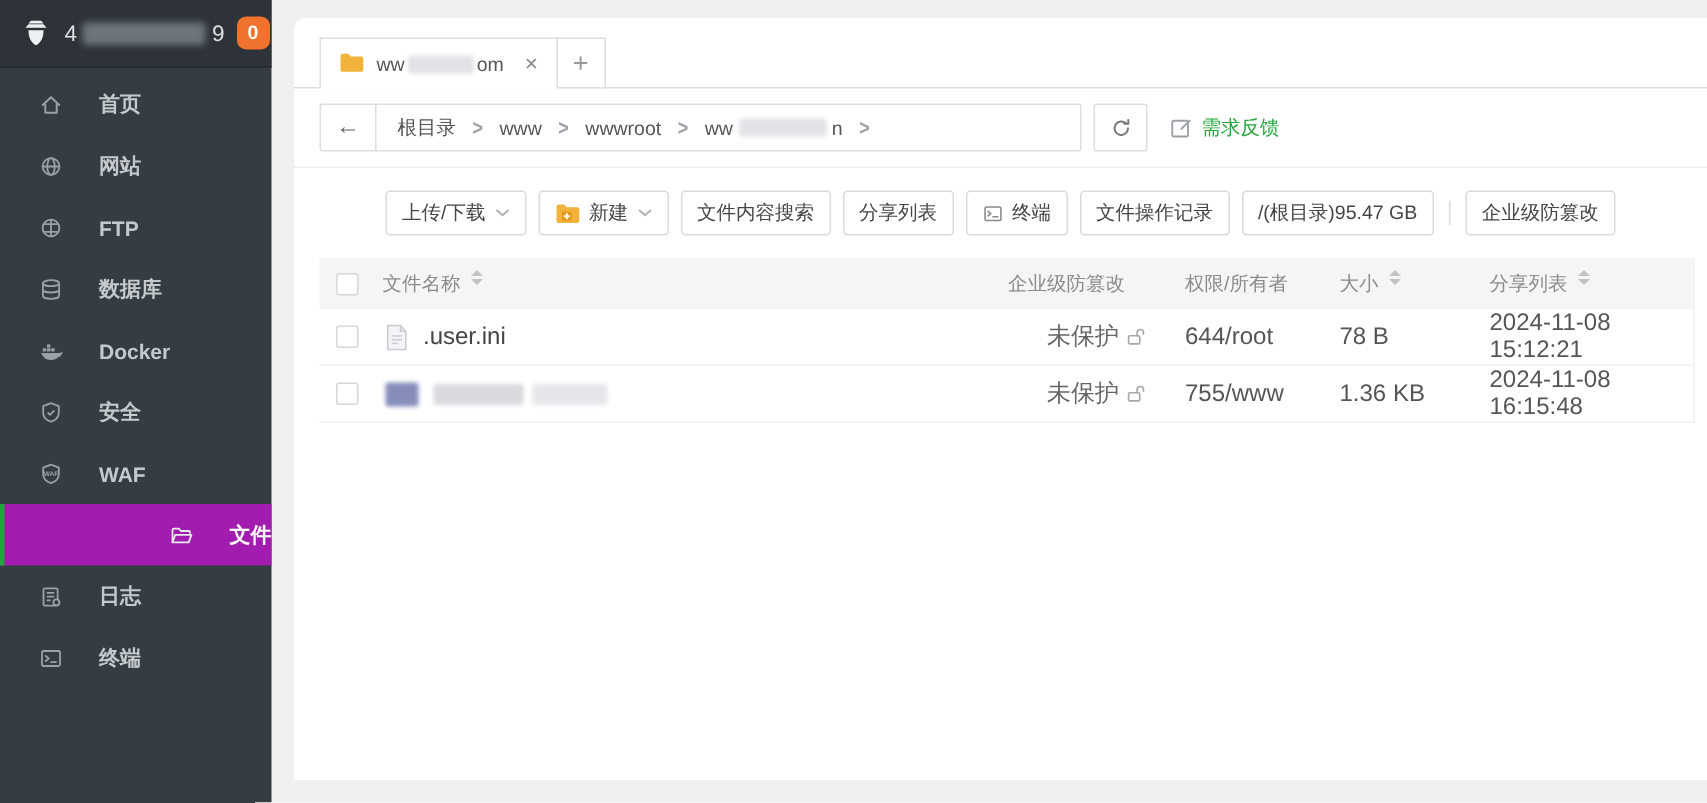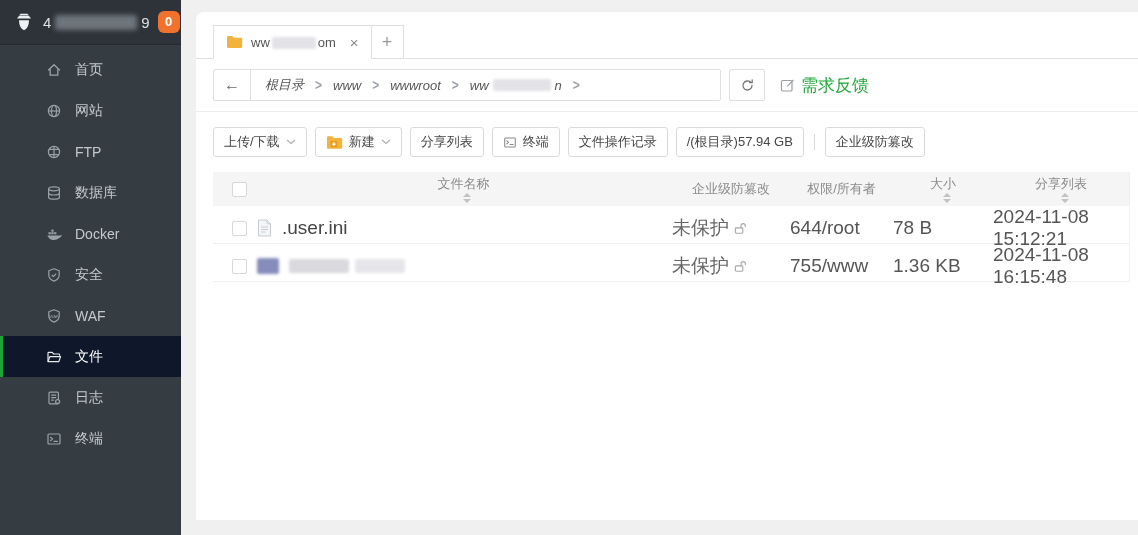--- a/index.html
+++ b/index.html
@@ -11,70 +11,70 @@
   }
   
   .sidebar{width:181px;min-width:181px;background:#363d42;display:flex;flex-direction:column;}
   .side-header{height:44px;background:#2d3338;border-bottom:1px solid #24292d;
     display:flex;align-items:center;gap:8px;padding:0 8px 0 13px;}
   .logo{color:#eef1f3;display:flex;align-items:center;}
   .side-title{color:#dde1e4;font-size:15px;display:flex;align-items:center;gap:4px;white-space:nowrap;}
   .badge{margin-left:auto;background:#f0722c;color:#fff;font-size:13px;font-weight:bold;
     min-width:22px;height:22px;line-height:22px;text-align:center;border-radius:6px;}
   .side-menu{padding-top:4px;color:#c3c9cd;}
-  .menu-item{height:41px;display:flex;align-items:center;gap:13px;padding-left:43px;
-    font-size:14px;border-left:3px solid transparent;cursor:pointer;}
+  .menu-item{height:41px;display:flex;align-items:center;gap:24px;padding-left:23px;
+    font-size:14px;border-left:3px solid transparent;cursor:pointer;font-weight:bold;}
   .menu-item .mi-icon{display:flex;align-items:center;color:#9aa2a8;}
-  .menu-item.active{background:#0f172a;border-left-color:#20a53a;color:#ffffff;}
+  .menu-item.active{background:#a21caf;border-left-color:#20a53a;color:#ffffff;justify-content:flex-end;}
   .menu-item.active .mi-icon{color:#e8ebed;}
   
   .main{flex:1;min-width:0;padding:12px 0 15px 15px;display:flex;flex-direction:column;}
   .card{flex:1;background:#fff;border-top-left-radius:8px;display:flex;flex-direction:column;min-height:0;}
   
   .tabbar{height:46px;display:flex;align-items:flex-end;padding-left:17px;border-bottom:1px solid #dcdee2;}
   .tab{position:relative;z-index:1;height:34px;box-sizing:border-box;margin-bottom:-1px;
     display:flex;align-items:center;gap:8px;padding:0 12px;background:#fff;
     border:1px solid #dcdee2;border-bottom:1px solid #fff;font-size:13px;color:#555;cursor:pointer;}
   .tab-close{color:#8a8a8a;font-size:15px;margin-left:6px;line-height:1;}
   .newtab{height:34px;width:33px;box-sizing:border-box;margin-bottom:-1px;margin-left:-1px;
     display:flex;align-items:center;justify-content:center;background:#fff;
     border:1px solid #dcdee2;color:#999;font-size:18px;cursor:pointer;}
   
   .crumbrow{display:flex;align-items:center;gap:8px;padding:10px 17px;border-bottom:1px solid #ececef;}
   .crumbbox{display:flex;align-items:stretch;height:32px;box-sizing:border-box;width:508px;
     border:1px solid #dcdee2;border-radius:2px;background:#fff;}
   .backbtn{width:36px;display:flex;align-items:center;justify-content:center;
     border-right:1px solid #dcdee2;color:#666;font-size:16px;cursor:pointer;}
   .crumbs{display:flex;align-items:center;gap:11px;padding:0 14px;font-size:13px;color:#555;}
-  .crumb{cursor:pointer;display:flex;align-items:center;gap:2px;font-style:italic;}
+  .crumb{cursor:pointer;display:flex;align-items:center;gap:2px;}
   .crumb-sep{color:#9aa0a6;font-size:12px;font-weight:bold;transform:scaleY(1.2);}
   .refreshbtn{width:36px;height:32px;box-sizing:border-box;border:1px solid #dcdee2;border-radius:2px;
     display:flex;align-items:center;justify-content:center;color:#777;background:#fff;cursor:pointer;}
-  .feedback{display:flex;align-items:center;gap:6px;color:#20a53a;font-size:17px;margin-left:7px;cursor:pointer;}
-  
-  .toolbar{display:flex;align-items:center;gap:8px;padding:15px 17px;}
+  .feedback{display:flex;align-items:center;gap:6px;color:#20a53a;font-size:13px;margin-left:7px;cursor:pointer;}
+  
+  .toolbar{display:flex;align-items:center;gap:8px;padding:15px 17px;margin-left:44px;}
   .tbtn{height:30px;box-sizing:border-box;display:flex;align-items:center;gap:6px;padding:0 10px;
     background:#fff;border:1px solid #d8dade;border-radius:3px;font-size:13px;color:#454545;
     font-family:inherit;cursor:pointer;white-space:nowrap;}
   .tb-divider{width:1px;height:16px;background:#d8dade;margin:0 2px;}
   
   .filetable{margin:0 8px 0 17px;border-right:1px solid #eef0f2;}
   .thead,.trow{display:grid;grid-template-columns:42px 417px 118px 103px 100px 1fr;align-items:center;}
   .thead{height:34px;background:#f5f5f6;color:#8b8b8b;font-size:13px;}
-  .trow{height:37px;border-bottom:1px solid #f0f0f2;font-size:19px;color:#555;}
-  .th{display:flex;align-items:center;flex-direction:column;}
+  .trow{height:37px;border-bottom:1px solid #f0f0f2;font-size:16px;color:#555;}
+  .th{display:flex;}
   .cb{width:15px;height:15px;box-sizing:border-box;border:1px solid #d6d6db;border-radius:2px;
     background:#fff;margin-left:11px;cursor:pointer;}
   .sort{display:inline-flex;flex-direction:column;gap:2px;margin-left:7px;}
   .sort i{display:block;width:0;height:0;border-left:4px solid transparent;border-right:4px solid transparent;}
   .sort .up{border-bottom:4px solid #c2c2c6;}
   .sort .down{border-top:4px solid #c2c2c6;}
   .cell-name{display:flex;align-items:center;gap:10px;color:#444;}
   .cell-name .fname{cursor:pointer;}
-  .tamper{display:flex;align-items:center;gap:5px;color:#666;}
+  .tamper{display:flex;align-items:center;gap:5px;color:#666;justify-content:center;}
   
   .redact{display:inline-block;height:12px;border-radius:2px;background:#e2e2e7;filter:blur(1.5px);}
   .redact.dark{height:15px;background:#6e757c;filter:blur(2.5px);}
   .redact.blue{height:16px;background:#868dbb;filter:blur(1.5px);}
   .redact.g1{background:#d9d9de;height:14px;}
   .redact.g2{background:#e6e6ea;height:14px;}
 </style>
 </head>
 <body>
 
@@ -256,35 +256,38 @@
             <path d="M1 2.6C1 1.9 1.6 1.3 2.3 1.3h4l1.6 1.8h7c.7 0 1.3.6 1.3 1.3v8c0 .7-.6 1.3-1.3 1.3H2.3c-.7 0-1.3-.6-1.3-1.3z" fill="#f2b33d"></path>
             <rect x="4.6" y="6" width="6.6" height="6.2" rx="1" fill="#e8981c"></rect>
             <path d="M7.9 7.6v3M6.4 9.1h3" stroke="#fff" stroke-width="1.3" stroke-linecap="round"></path>
           </svg>
         <span>新建</span>
         <svg width="10" height="6" viewBox="0 0 10 6" fill="none" stroke="#b0b0b4" stroke-width="1.3">
             <path d="M1 1l4 3.5L9 1"></path>
           </svg>
       </button>
       <button class="tbtn">
+          <span>文件内容搜索</span>
+        </button>
+      <button class="tbtn">
           <span>分享列表</span>
         </button>
       <button class="tbtn">
         <svg width="14" height="13" viewBox="0 0 16 16" fill="none" stroke="#8a8a8e" stroke-width="1.3" stroke-linecap="round" stroke-linejoin="round">
             <rect x="1.5" y="2.5" width="13" height="11" rx="1"></rect>
             <path d="M4 6l2.2 1.9L4 9.8"></path>
             <path d="M8 10.5h4"></path>
           </svg>
         <span>终端</span>
       </button>
       <button class="tbtn">
           <span>文件操作记录</span>
         </button>
       <button class="tbtn">
-          <span>/(根目录)57.94 GB</span>
+          <span>/(根目录)95.47 GB</span>
         </button>
       <span class="tb-divider"></span>
       <button class="tbtn">
           <span>企业级防篡改</span>
         </button>
 
     </div>
 
     <div class="filetable">
       <div class="thead">

